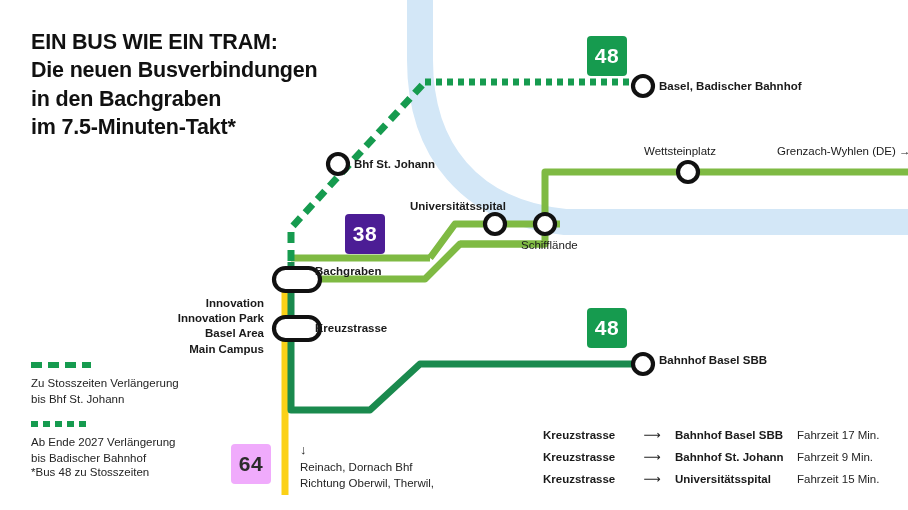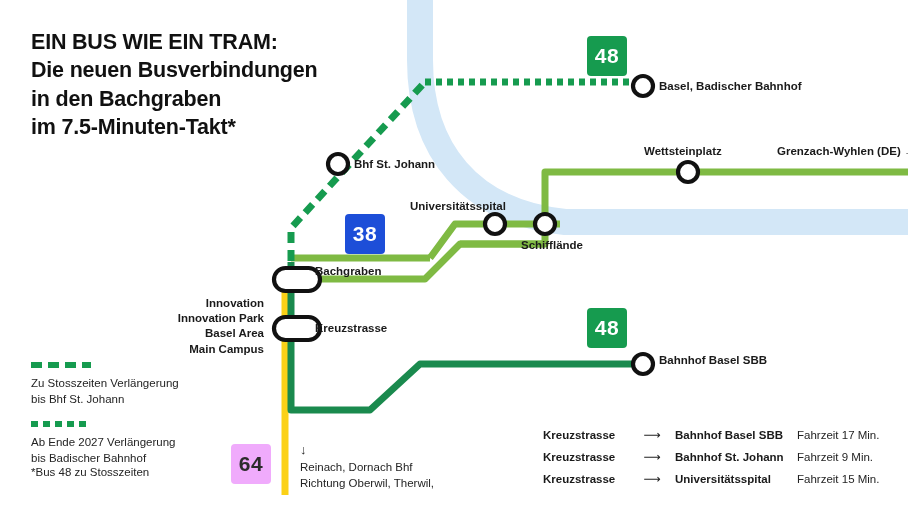--- a/index.html
+++ b/index.html
@@ -75,21 +75,20 @@
     white-space: nowrap;
   }
 
   
   .lbl {
     position: absolute;
     font-size: 11.5px;
     color: #1a1a1a;
     white-space: nowrap;
     line-height: 1.32;
-    font-weight: bold;
   }
   .lbl.bold { font-weight: bold; }
   .lbl.right { text-align: right; }
 
   
   .badge {
     position: absolute;
     width: 40px;
     height: 40px;
     border-radius: 4px;
@@ -198,21 +197,21 @@
     <div class="legend-swatch fine"></div>
     <div class="legend-text">
       <div>Ab Ende 2027 Verlängerung</div>
       <div>bis Badischer Bahnhof</div>
     </div>
   </div>
 </div>
 <div class="footnote">*Bus 48 zu Stosszeiten</div>
 
 <div class="badge" style="left:587px; top:36px; background:#169B4F;">48</div>
-<div class="badge" style="left:345px; top:214px; background:#1d4ed8;">38</div>
+<div class="badge" style="left:345px; top:214px; background:#4c1d95;">38</div>
 <div class="badge" style="left:587px; top:308px; background:#169B4F;">48</div>
 <div class="badge yellow" style="left:231px; top:444px; background:#f0abfc;">64</div>
 
 <div class="lbl bold" style="left:659px; top:79px;">Basel, Badischer Bahnhof</div>
 
 <div class="lbl" style="left:644px; top:144px;">Wettsteinplatz</div>
 
 <div class="lbl bold" style="left:354px; top:157px;">Bhf St. Johann</div>
 
 <div class="lbl bold" style="left:410px; top:199px;">Universitätsspital</div>

